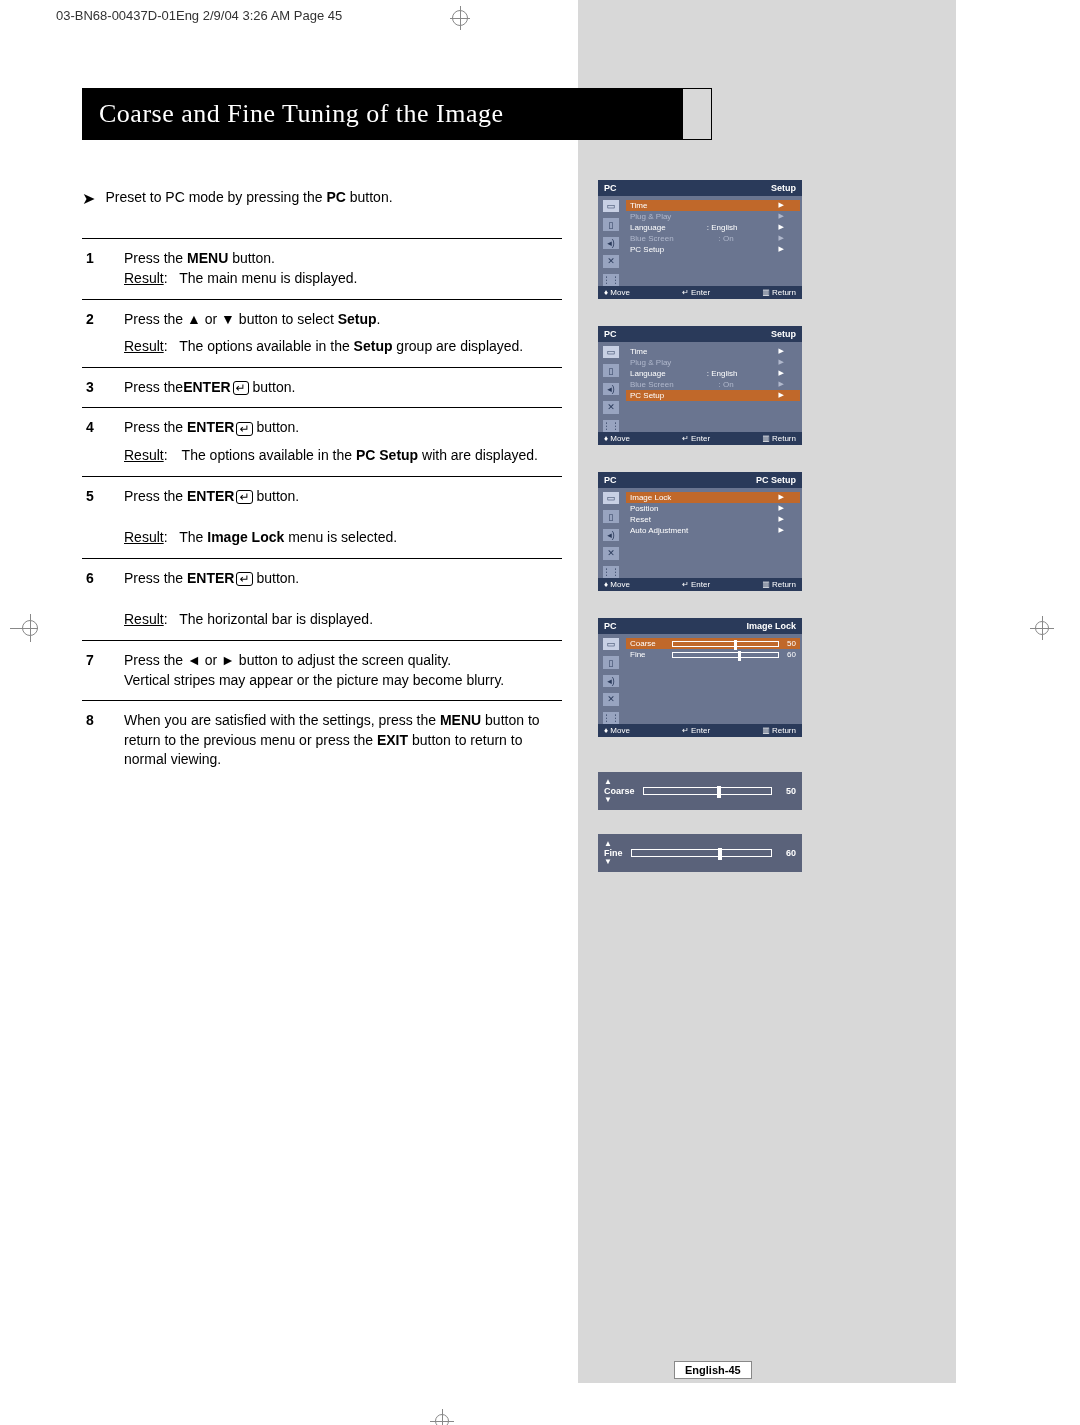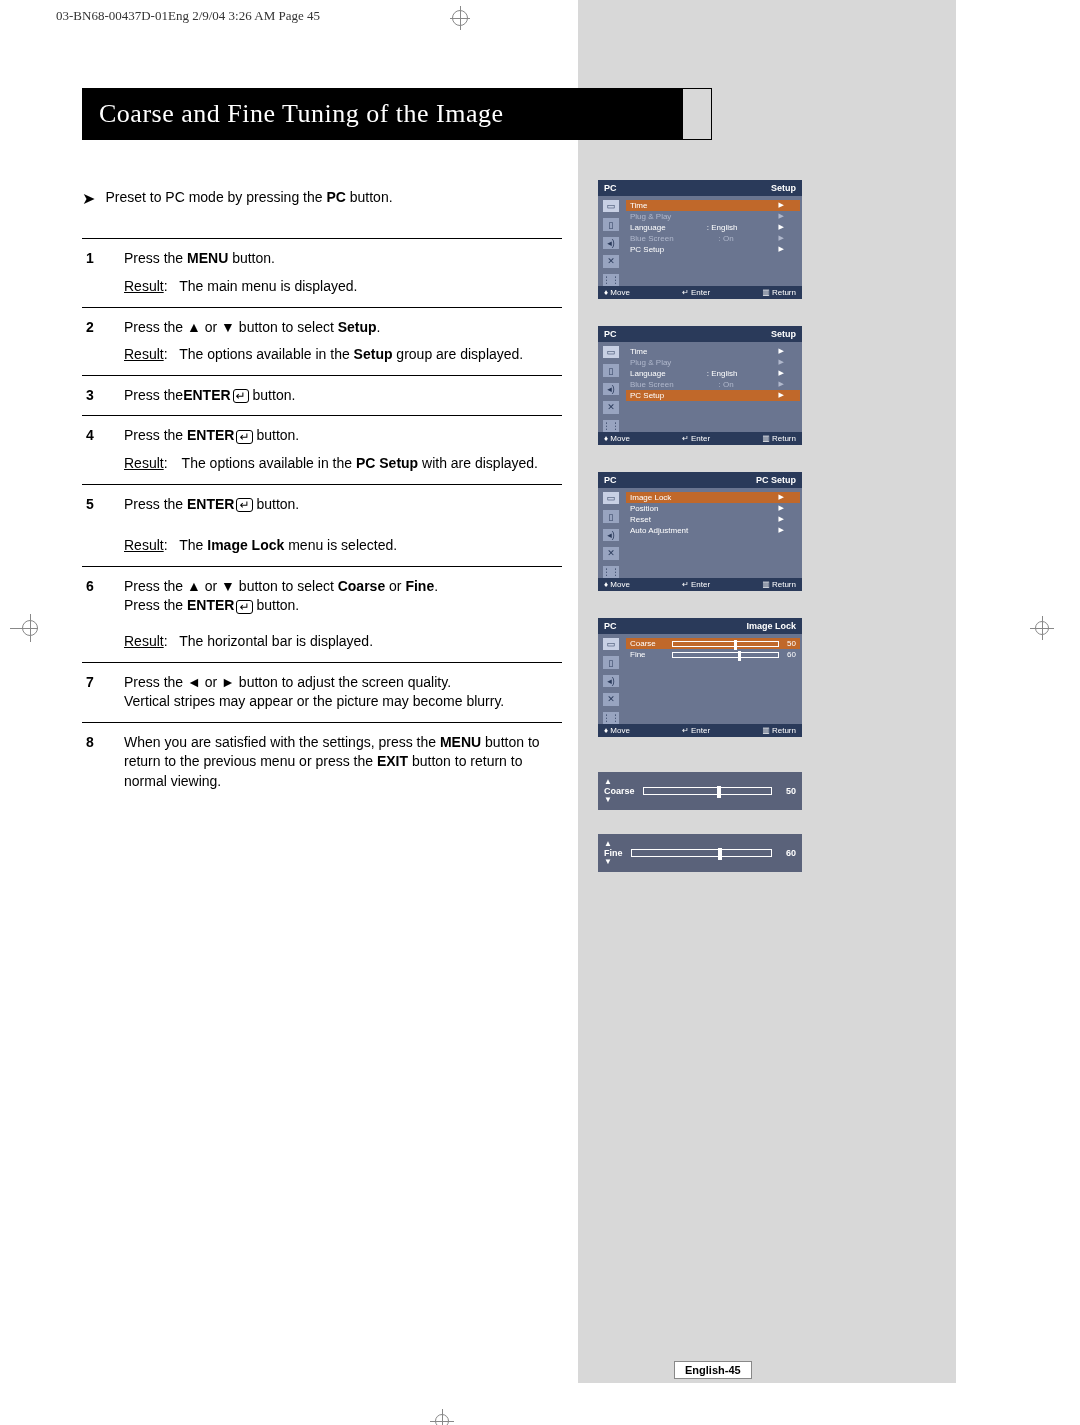--- a/index.html
+++ b/index.html
@@ -1,18 +1,18 @@
 <!DOCTYPE html>
 <html><head>
 <meta charset="utf-8">
 <style>
   * { box-sizing: border-box; margin: 0; padding: 0; }
   body { font-family: Arial, Helvetica, sans-serif; background: #fff; width: 1080px; }
   .page { width: 1080px; height: 1425px; position: relative; }
-  .header-stamp { position: absolute; top: 8px; left: 56px; font-family: Liberation Serif, serif; font-size: 13px; color: #333; }
+  .header-stamp { position: absolute; top: 8px; left: 56px; font-family: Liberation Sans, sans-serif; font-size: 13px; color: #333; }
   .crop-top { position: absolute; top: 6px; left: 420px; width: 80px; height: 28px; }
   .crop-top::before, .crop-top::after { content:""; position: absolute; background: #888; }
   .crop-top::before { left: 50%; top: 0; width: 1px; height: 24px; }
   .crop-top::after  { left: 30px; top: 12px; width: 20px; height: 1px; }
   .crop-top .circ { position:absolute; left:50%; top:12px; width:16px; height:16px; border:1px solid #888; border-radius:50%; transform:translate(-50%,-50%); }
   .crop-left { position:absolute; left:10px; top:620px; }
   .crop-left .hline{ width:28px; height:1px; background:#888; position:absolute; top:8px; }
   .crop-left .vline{ width:1px; height:28px; background:#888; position:absolute; left:20px; top:-6px; }
   .crop-left .circ{ width:16px; height:16px; border:1px solid #888; border-radius:50%; position:absolute; left:12px; top:0; }
   .crop-right { position:absolute; right:50px; top:620px; }
@@ -106,21 +106,21 @@
       <span class="note-arrow">➤</span>
       <span>
         <span>Preset to PC mode by pressing the </span><b>PC</b><span> button.</span>
       </span>
     </div>
 
     <div class="step">
       <div class="step-num">1</div>
       <div class="step-body">
         <div><span>Press the </span><b>MENU</b><span> button.</span></div>
-        <div style="margin-top:8px"><span class="result">Result</span>: &nbsp;&nbsp;<span>The main menu is displayed.</span></div>
+        <div style=""><span class="result">Result</span>: &nbsp;&nbsp;<span>The main menu is displayed.</span></div>
       </div>
     </div>
 
     <div class="step">
       <div class="step-num">2</div>
       <div class="step-body">
         <div><span>Press the ▲ or ▼ button to select </span><b>Setup</b><span>.</span></div>
         <div style="margin-top:8px"><span class="result">Result</span>: &nbsp;&nbsp;<span>The options available in the </span><b>Setup</b><span> group are displayed.</span></div>
       </div>
     </div>
@@ -147,23 +147,22 @@
       <div class="step-num">5</div>
       <div class="step-body">
         <div><span>Press the </span><b>ENTER</b><span class="enter-glyph">↵</span><span>  button.</span></div>
         <div style="margin-top:22px"><span class="result">Result</span>: &nbsp;&nbsp;<span>The </span><b>Image Lock</b><span> menu is selected.</span></div>
       </div>
     </div>
 
     <div class="step">
       <div class="step-num">6</div>
       <div class="step-body">
-        <div><span>Press the ▲ or ▼ button to select </span><b>Coarse</b><span> or </span><b>Fine</b><span>.</span></div>
         <div><span>Press the </span><b>ENTER</b><span class="enter-glyph">↵</span><span>  button.</span></div>
-        <div style="margin-top:16px"><span class="result">Result</span>: &nbsp;&nbsp;<span>The horizontal bar is displayed.</span></div>
+        <div style="margin-top:22px"><span class="result">Result</span>: &nbsp;&nbsp;<span>The horizontal bar is displayed.</span></div>
       </div>
     </div>
 
     <div class="step">
       <div class="step-num">7</div>
       <div class="step-body">
         <div>Press the ◄ or ► button to adjust the screen quality.</div>
         <div>Vertical stripes may appear or the picture may become blurry.</div>
       </div>
     </div>

